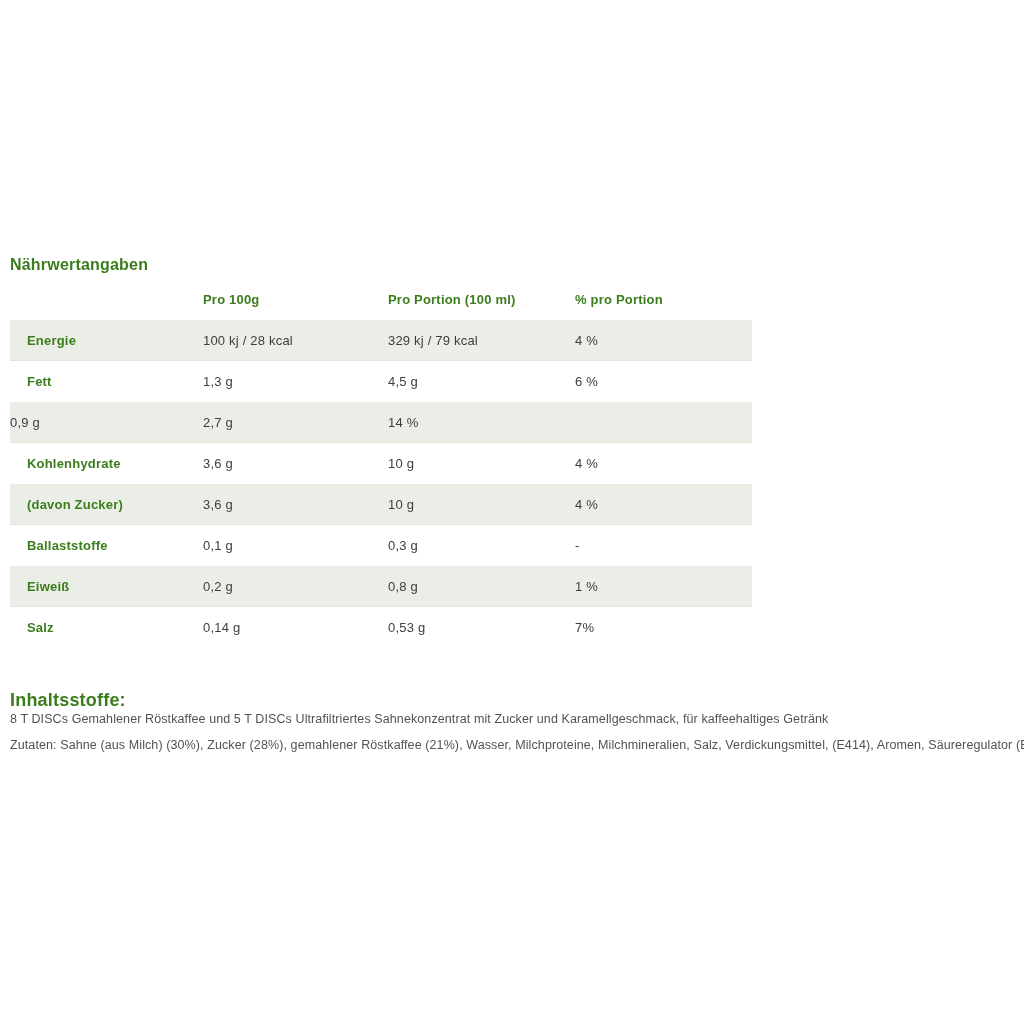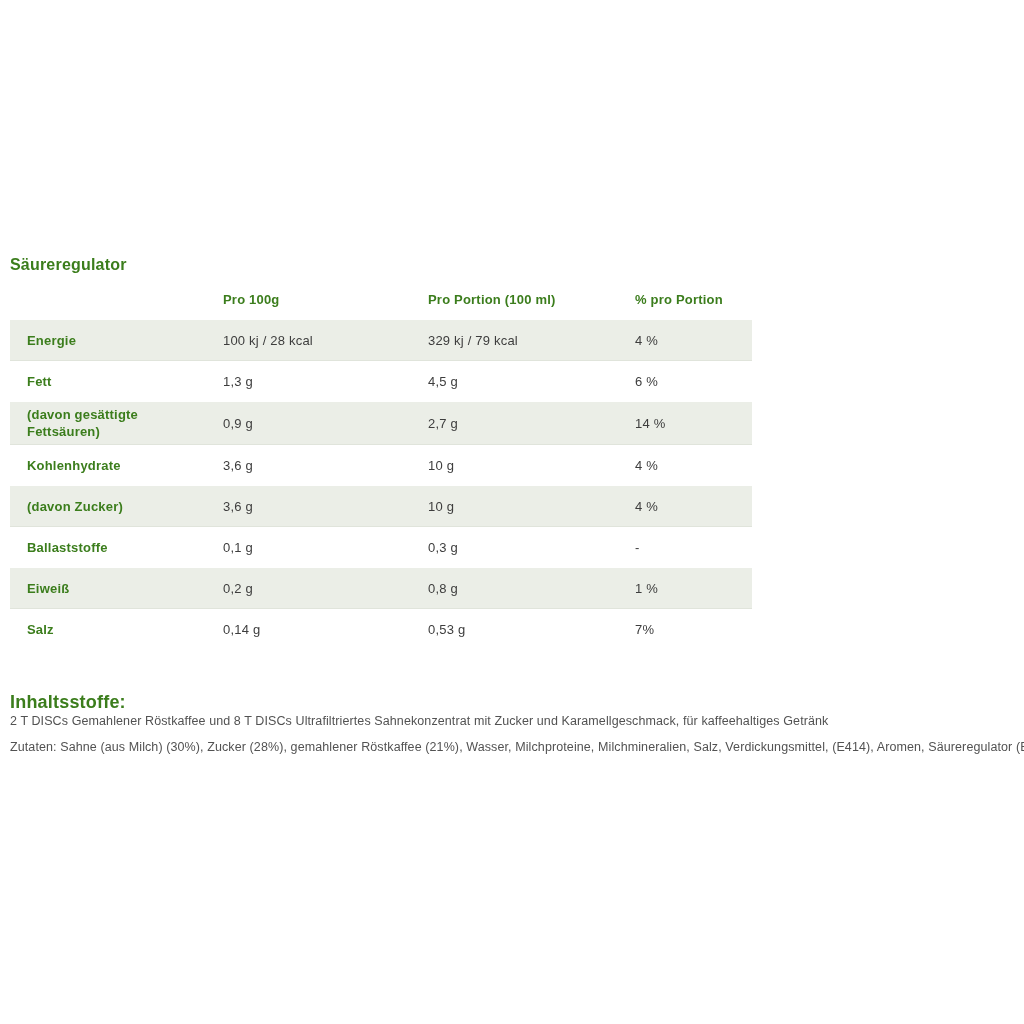--- a/index.html
+++ b/index.html
@@ -24,21 +24,20 @@
     letter-spacing: 0.2px;
     margin-bottom: 18px;
   }
   .nutri-table {
     width: 742px;
   }
   .nutri-row, .nutri-header-row {
     display: grid;
     grid-template-columns: 193px 185px 187px 177px;
     align-items: center;
-    gap: 20px;
   }
   .nutri-header-row {
     margin-bottom: 13px;
   }
   .nutri-header-cell {
     color: #3b7d1c;
     font-size: 13px;
     font-weight: bold;
     letter-spacing: 0.2px;
   }
@@ -80,21 +79,21 @@
     letter-spacing: 0.1px;
     margin-bottom: 10px;
     white-space: nowrap;
   }
 </style>
 </head>
 <body>
 
 <div class="content">
 
-  <h2 class="nutrition-title">Säureregulator</h2>
+  <h2 class="nutrition-title">Nährwertangaben</h2>
 
   <div class="nutri-table">
     <div class="nutri-header-row">
       <div class="nutri-header-cell cell-label"></div>
       <div class="nutri-header-cell">Pro 100g</div>
       <div class="nutri-header-cell">Pro Portion (100 ml)</div>
       <div class="nutri-header-cell">% pro Portion</div>
     </div>
     <div>
     <div class="nutri-row">
@@ -105,21 +104,20 @@
     </div>
 
     <div class="nutri-row">
       <div class="cell-label">Fett</div>
       <div class="cell-value">1,3 g</div>
       <div class="cell-value">4,5 g</div>
       <div class="cell-value">6 %</div>
     </div>
 
     <div class="nutri-row">
-      <div class="cell-label">(davon gesättigte Fettsäuren)</div>
       <div class="cell-value">0,9 g</div>
       <div class="cell-value">2,7 g</div>
       <div class="cell-value">14 %</div>
     </div>
 
     <div class="nutri-row">
       <div class="cell-label">Kohlenhydrate</div>
       <div class="cell-value">3,6 g</div>
       <div class="cell-value">10 g</div>
       <div class="cell-value">4 %</div>
@@ -150,17 +148,17 @@
       <div class="cell-label">Salz</div>
       <div class="cell-value">0,14 g</div>
       <div class="cell-value">0,53 g</div>
       <div class="cell-value">7%</div>
     </div>
   </div>
   </div>
 
   <div class="ingredients">
     <h2 class="ingredients-heading">Inhaltsstoffe:</h2>
-    <p class="ingredients-text">2 T DISCs Gemahlener Röstkaffee und 8 T DISCs Ultrafiltriertes Sahnekonzentrat mit Zucker und Karamellgeschmack, für kaffeehaltiges Getränk</p>
+    <p class="ingredients-text">8 T DISCs Gemahlener Röstkaffee und 5 T DISCs Ultrafiltriertes Sahnekonzentrat mit Zucker und Karamellgeschmack, für kaffeehaltiges Getränk</p>
     <p class="ingredients-text">Zutaten: Sahne (aus Milch) (30%), Zucker (28%), gemahlener Röstkaffee (21%), Wasser, Milchproteine, Milchmineralien, Salz, Verdickungsmittel, (E414), Aromen, Säureregulator (E331)</p>
   </div>
 
 </div>
 
 </body></html>

